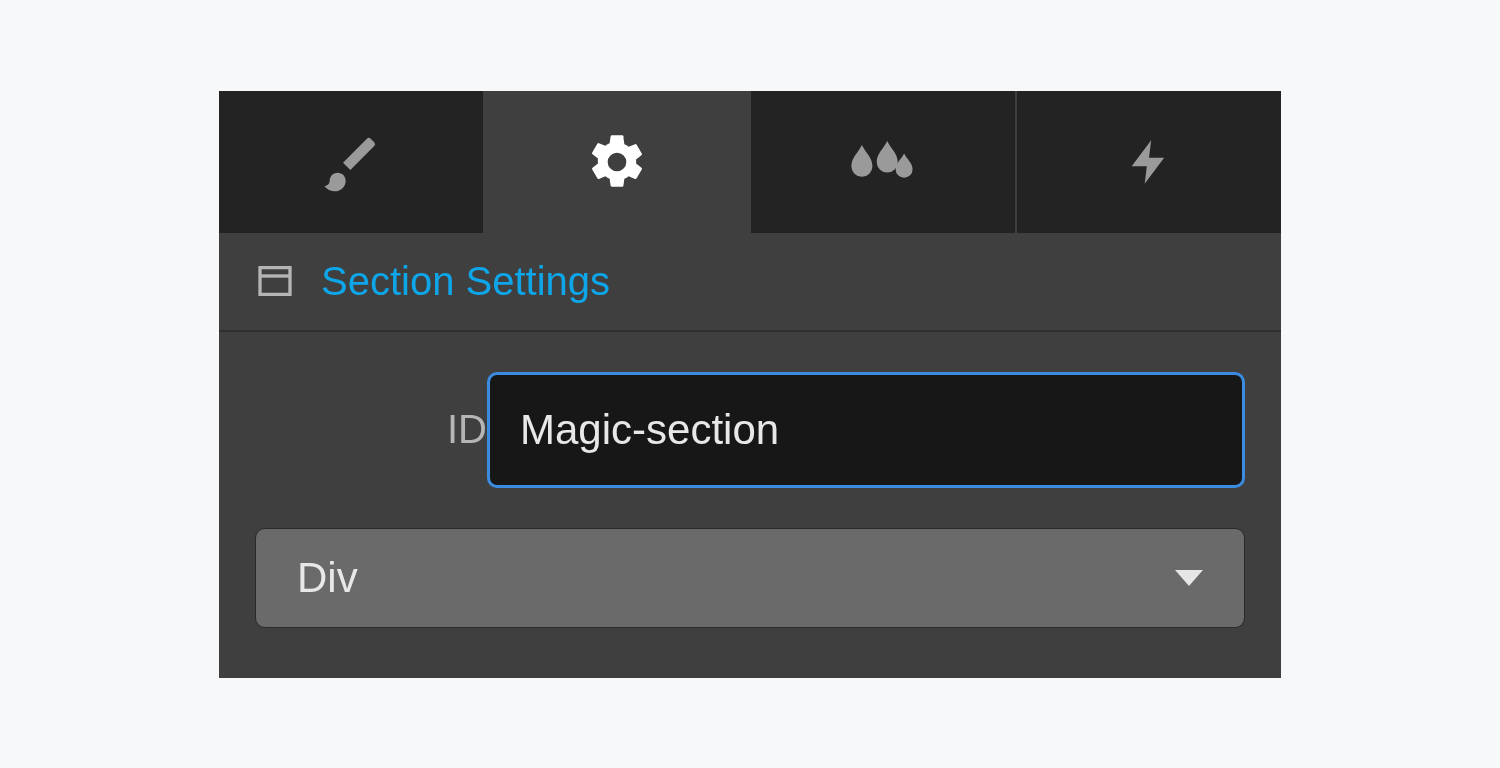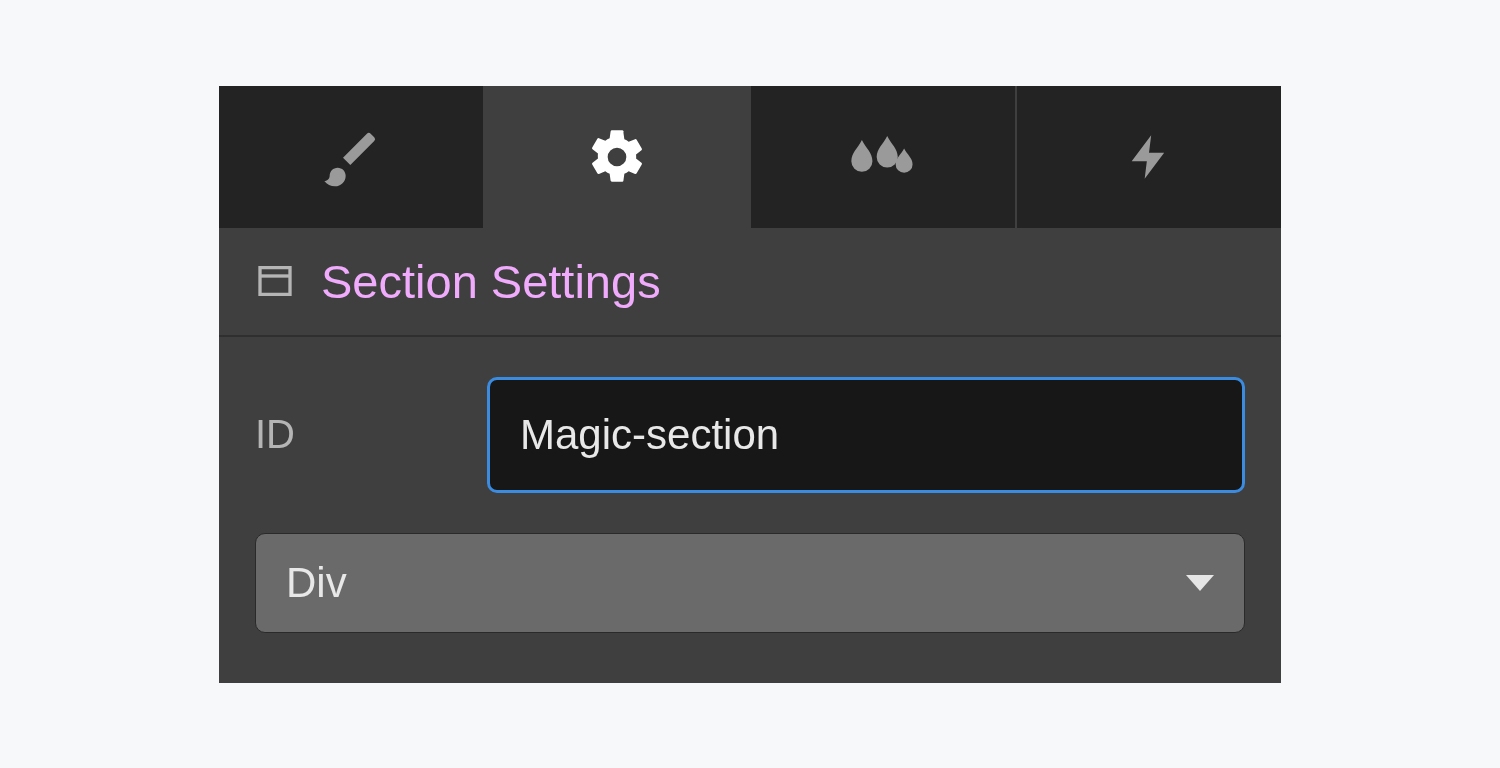--- a/index.html
+++ b/index.html
@@ -43,39 +43,40 @@
   .tab.active .ic { fill: #ffffff; }
   .section-header {
     display: flex;
     align-items: center;
     gap: 26px;
     padding: 26px 36px 26px 36px;
     border-bottom: 2px solid #2f2f2f;
   }
   .section-header svg { display: block; }
   .section-title {
-    color: #f0abfc;
-    font-size: 47px;
+    color: #0ea5e9;
+    font-size: 40px;
     font-weight: 400;
   }
   .form-body {
     padding: 40px 36px 50px 36px;
     display: flex;
     flex-direction: column;
     gap: 40px;
   }
   .row {
     display: flex;
     align-items: center;
   }
   .row-label {
     width: 232px;
     color: #b5b5b5;
     font-size: 40px;
     font-weight: 400;
+    text-align: right;
   }
   .input-wrap {
     flex: 1;
     min-width: 0;
   }
   .text-input {
     width: 100%;
     height: 116px;
     background: #171717;
     border: 3px solid #3b8ce0;
@@ -91,21 +92,21 @@
     position: relative;
   }
   .select {
     width: 100%;
     height: 100px;
     background: #6a6a6a;
     border: 1px solid #2a2a2a;
     border-radius: 10px;
     color: #e8e8e8;
     font-size: 42px;
-    padding: 0 30px;
+    padding: 0 41px;
     display: flex;
     align-items: center;
     justify-content: space-between;
     cursor: pointer;
   }
   .caret {
     width: 0; height: 0;
     border-left: 14px solid transparent;
     border-right: 14px solid transparent;
     border-top: 16px solid #e6e6e6;

